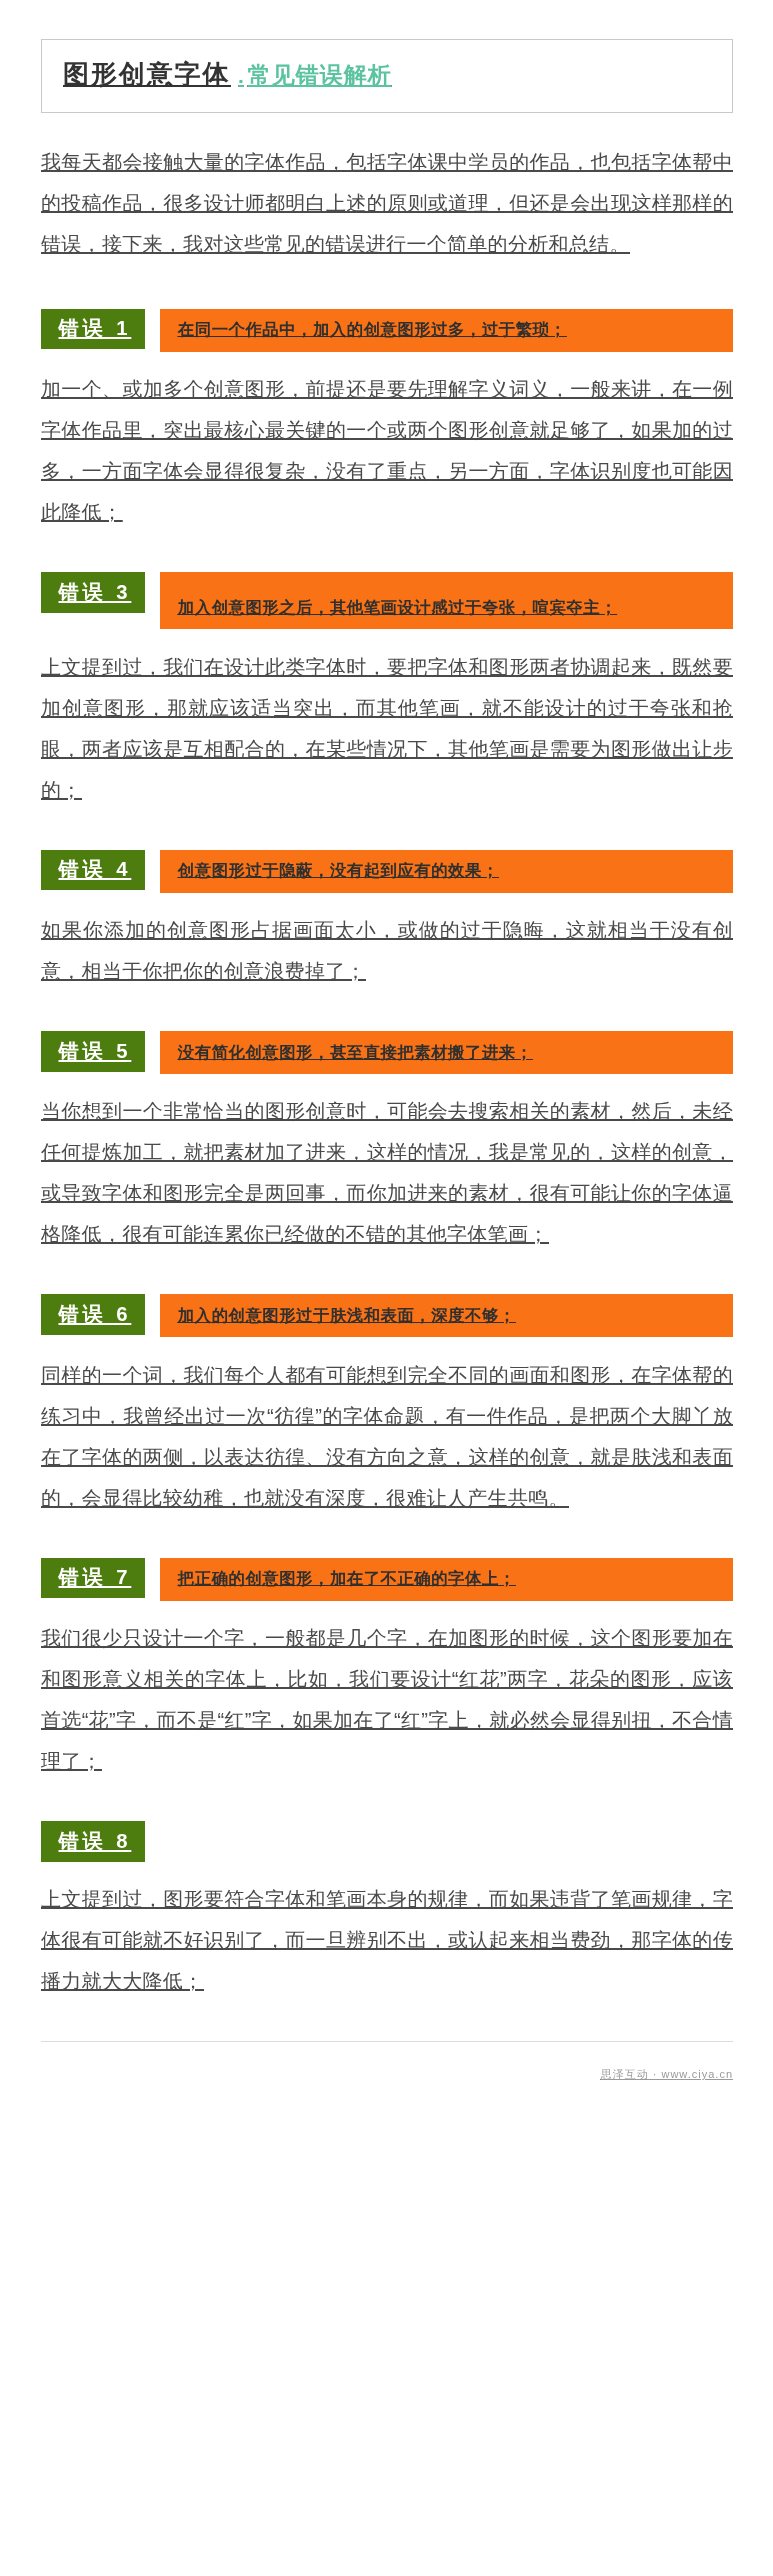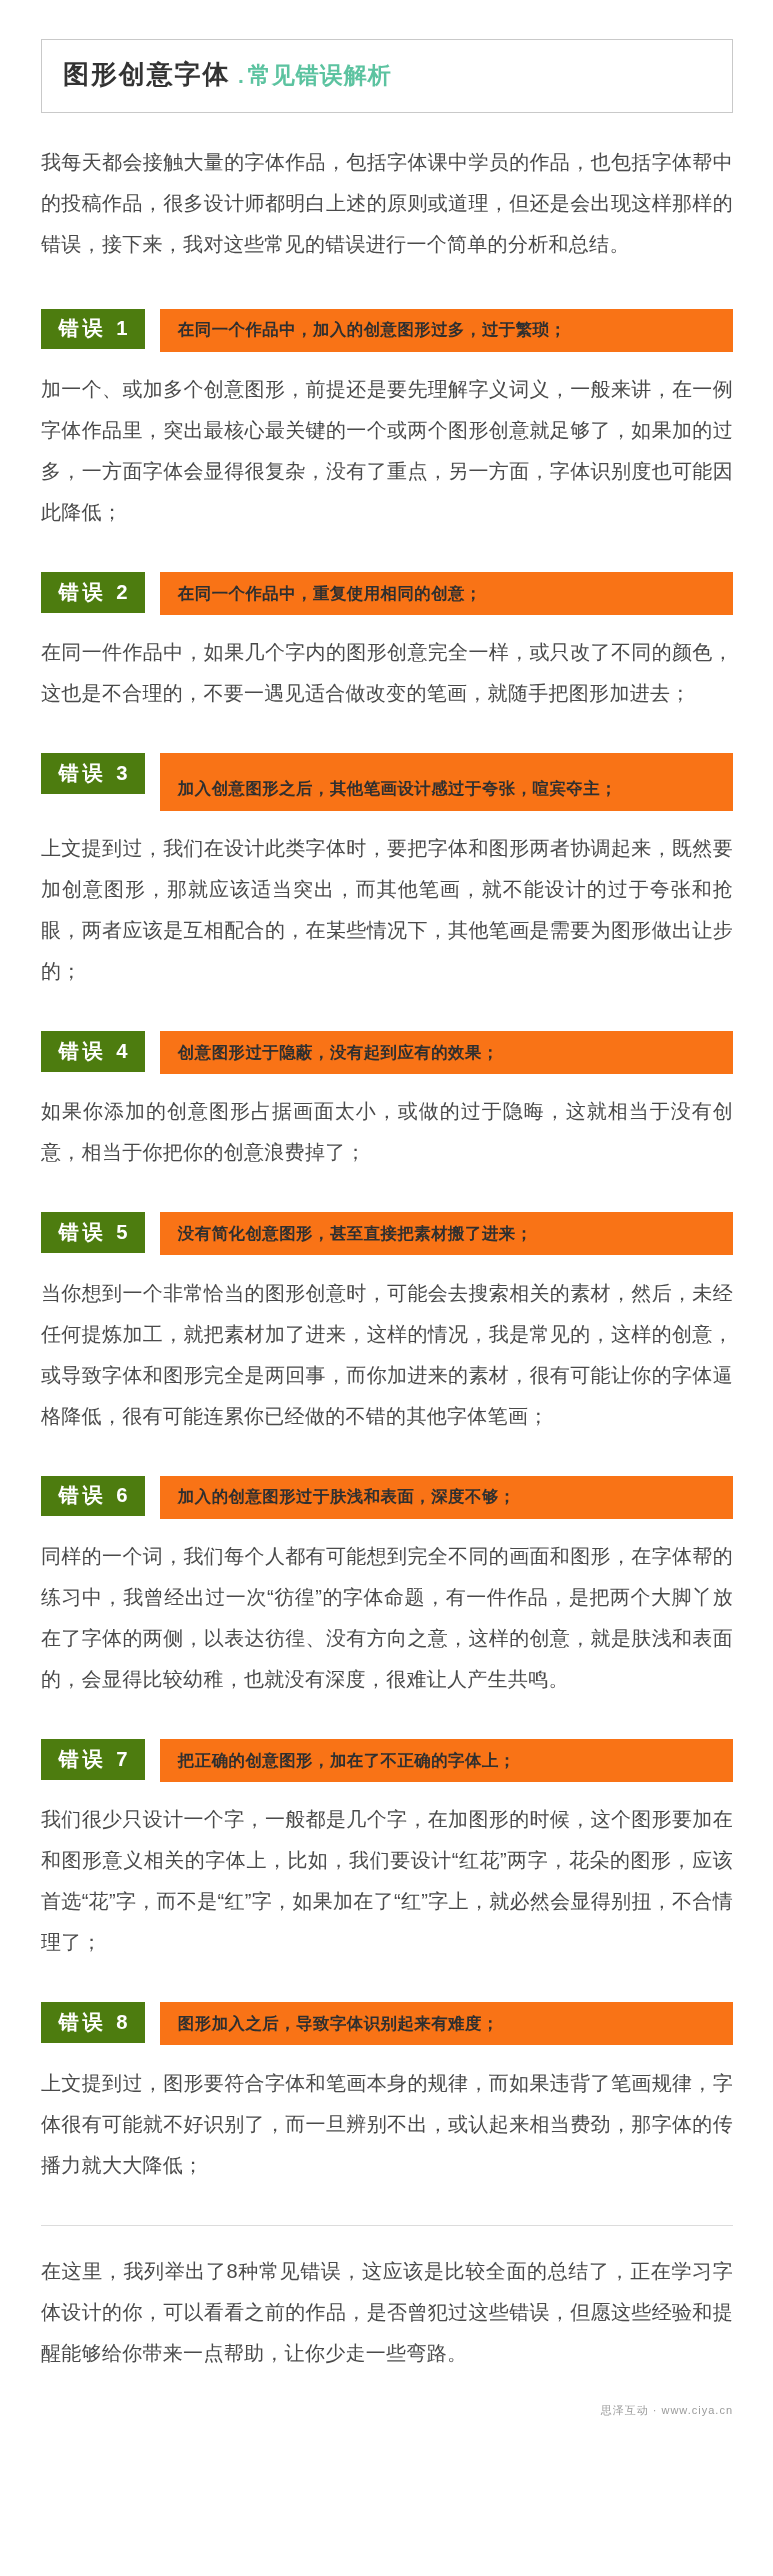--- a/index.html
+++ b/index.html
@@ -1,15 +1,15 @@
 <!DOCTYPE html>
 <html><head>
 <meta charset="utf-8">
 <style>
-  * { box-sizing: border-box; }
+  * { box-sizing: border-box; text-decoration: underline; }
   html, body {
     margin: 0;
     padding: 0;
     background: #ffffff;
   }
   body {
     width: 774px;
     font-family: "Liberation Sans", sans-serif;
     color: #3a3a3a;
   }
@@ -138,27 +138,20 @@
   <p class="para intro">我每天都会接触大量的字体作品，包括字体课中学员的作品，也包括字体帮中的投稿作品，很多设计师都明白上述的原则或道理，但还是会出现这样那样的错误，接下来，我对这些常见的错误进行一个简单的分析和总结。</p>
 
   <div class="section">
     <div class="section-head">
       <div class="badge">错误 1</div>
       <div class="head-text">在同一个作品中，加入的创意图形过多，过于繁琐；</div>
     </div>
     <p class="para section-body">加一个、或加多个创意图形，前提还是要先理解字义词义，一般来讲，在一例字体作品里，突出最核心最关键的一个或两个图形创意就足够了，如果加的过多，一方面字体会显得很复杂，没有了重点，另一方面，字体识别度也可能因此降低；</p>
   </div>
 
-  <div class="section">
-    <div class="section-head">
-      <div class="badge">错误 2</div>
-      <div class="head-text">在同一个作品中，重复使用相同的创意；</div>
-    </div>
-    <p class="para section-body">在同一件作品中，如果几个字内的图形创意完全一样，或只改了不同的颜色，这也是不合理的，不要一遇见适合做改变的笔画，就随手把图形加进去；</p>
-  </div>
 
   <div class="section">
     <div class="section-head">
       <div class="badge">错误 3</div>
       <div class="head-text two-line">加入创意图形之后，其他笔画设计感过于夸张，喧宾夺主；</div>
     </div>
     <p class="para section-body">上文提到过，我们在设计此类字体时，要把字体和图形两者协调起来，既然要加创意图形，那就应该适当突出，而其他笔画，就不能设计的过于夸张和抢眼，两者应该是互相配合的，在某些情况下，其他笔画是需要为图形做出让步的；</p>
   </div>
 
   <div class="section">
@@ -189,25 +182,23 @@
     <div class="section-head">
       <div class="badge">错误 7</div>
       <div class="head-text">把正确的创意图形，加在了不正确的字体上；</div>
     </div>
     <p class="para section-body">我们很少只设计一个字，一般都是几个字，在加图形的时候，这个图形要加在和图形意义相关的字体上，比如，我们要设计“红花”两字，花朵的图形，应该首选“花”字，而不是“红”字，如果加在了“红”字上，就必然会显得别扭，不合情理了；</p>
   </div>
 
   <div class="section">
     <div class="section-head">
       <div class="badge">错误 8</div>
-      <div class="head-text">图形加入之后，导致字体识别起来有难度；</div>
     </div>
     <p class="para section-body">上文提到过，图形要符合字体和笔画本身的规律，而如果违背了笔画规律，字体很有可能就不好识别了，而一旦辨别不出，或认起来相当费劲，那字体的传播力就大大降低；</p>
   </div>
 
   <hr class="divider">
 
-  <p class="para outro">在这里，我列举出了8种常见错误，这应该是比较全面的总结了，正在学习字体设计的你，可以看看之前的作品，是否曾犯过这些错误，但愿这些经验和提醒能够给你带来一点帮助，让你少走一些弯路。</p>
 
   <div class="signature">思泽互动 · www.ciya.cn</div>
 
 </div>
 
 
 </body></html>

